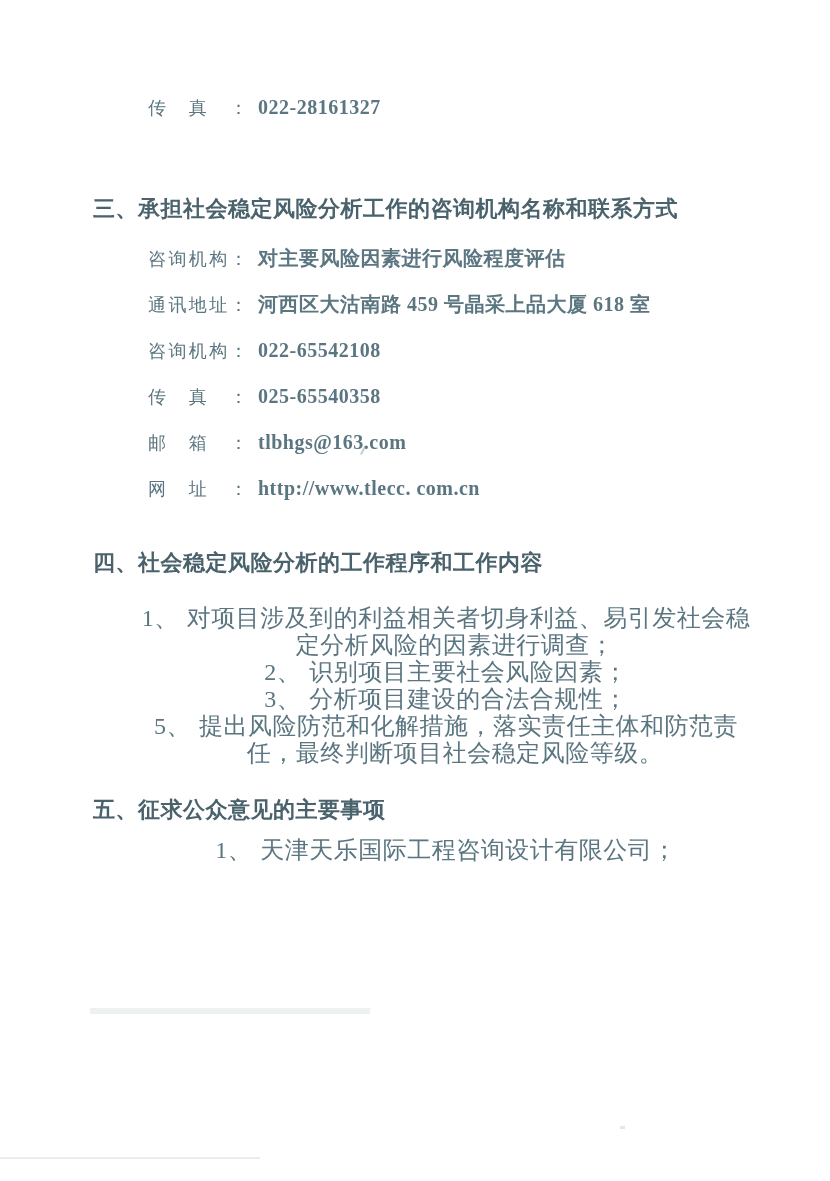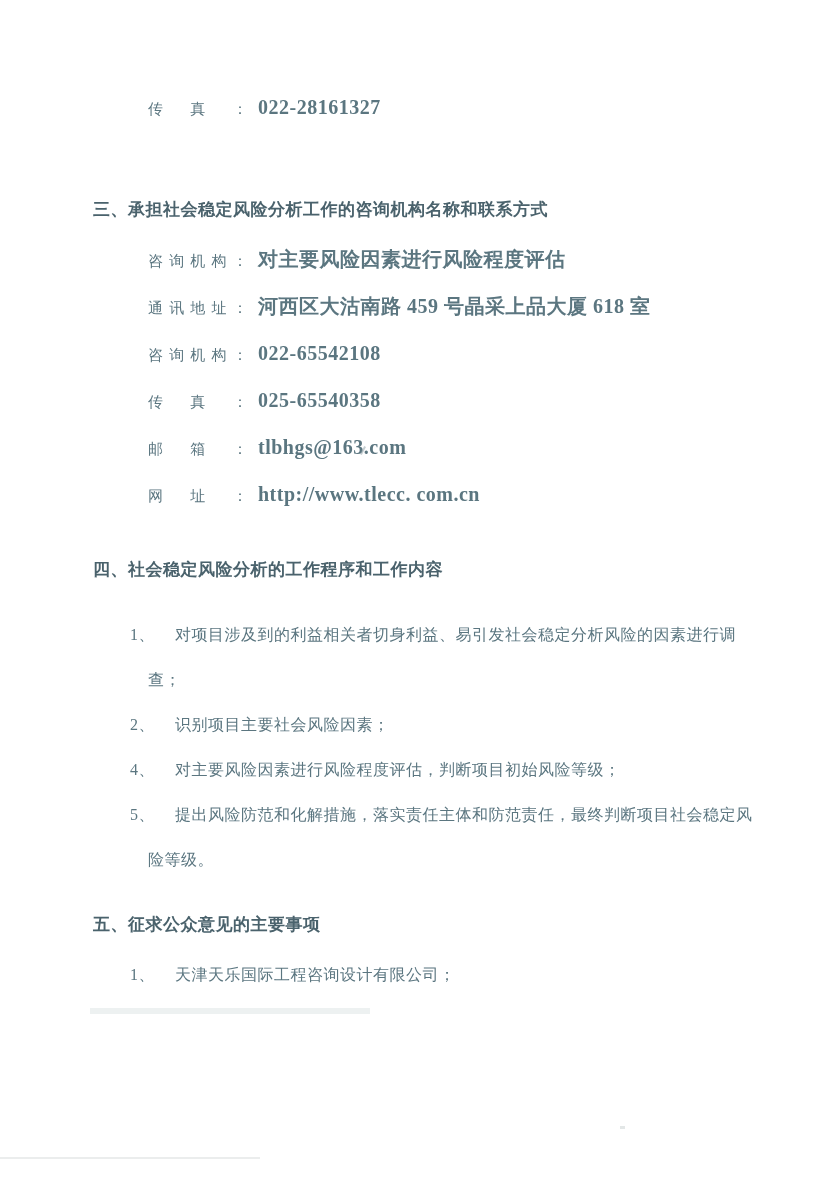--- a/index.html
+++ b/index.html
@@ -26,52 +26,53 @@
   .contact-row {
     margin-left: 55px;
     line-height: 45px;
     font-size: 20px;
     letter-spacing: 0.5px;
     white-space: nowrap;
   }
   .lbl {
     display: inline-block;
     width: 100px;
-    font-size: 15px;
+    font-size: 18px;
     text-align: justify;
     text-align-last: justify;
     vertical-align: baseline;
     white-space: normal;
   }
   .val {
     margin-left: 10px;
     font-weight: bold;
   }
   
   .sec-heading {
     margin: 0;
-    font-size: 17px;
+    font-size: 22px;
     font-weight: 700;
     letter-spacing: 0.5px;
     line-height: 45px;
     color: #4a626c;
   }
   .h-three { margin-top: 55px; }
   .h-four  { margin-top: 28px; }
   .h-five  { margin-top: 20px; }
   .contacts { margin-top: 5px; }
   
   .items { margin-top: 20px; }
   .items-five { margin-top: 5px; }
   .list-item {
     margin-left: 55px;
     width: 614px;
-    line-height: 45px;
-    font-size: 16px;
+    line-height: 27px;
+    font-size: 24px;
     letter-spacing: 0.5px;
+    text-align: center;
   }
   .num {
     display: inline-block;
     width: 27px;
     position: relative;
     left: -18px;
     white-space: nowrap;
   }
   
   .artifact { position: absolute; pointer-events: none; }
@@ -136,21 +137,21 @@
   <h2 class="sec-heading h-four">四、社会稳定风险分析的工作程序和工作内容</h2>
 
   <div class="items">
     <div class="list-item">
       <span class="num">1、</span><span>对项目涉及到的利益相关者切身利益、易引发社会稳定分析风险的因素进行调查；</span>
     </div>
     <div class="list-item">
       <span class="num">2、</span><span>识别项目主要社会风险因素；</span>
     </div>
     <div class="list-item">
-      <span class="num">4、</span><span>对主要风险因素进行风险程度评估，判断项目初始风险等级；</span>
+      <span class="num">3、</span><span>分析项目建设的合法合规性；</span>
     </div>
     <div class="list-item">
       <span class="num">5、</span><span>提出风险防范和化解措施，落实责任主体和防范责任，最终判断项目社会稳定风险等级。</span>
     </div>
   </div>
 
   <h2 class="sec-heading h-five">五、征求公众意见的主要事项</h2>
 
   <div class="items items-five">
     <div class="list-item">

